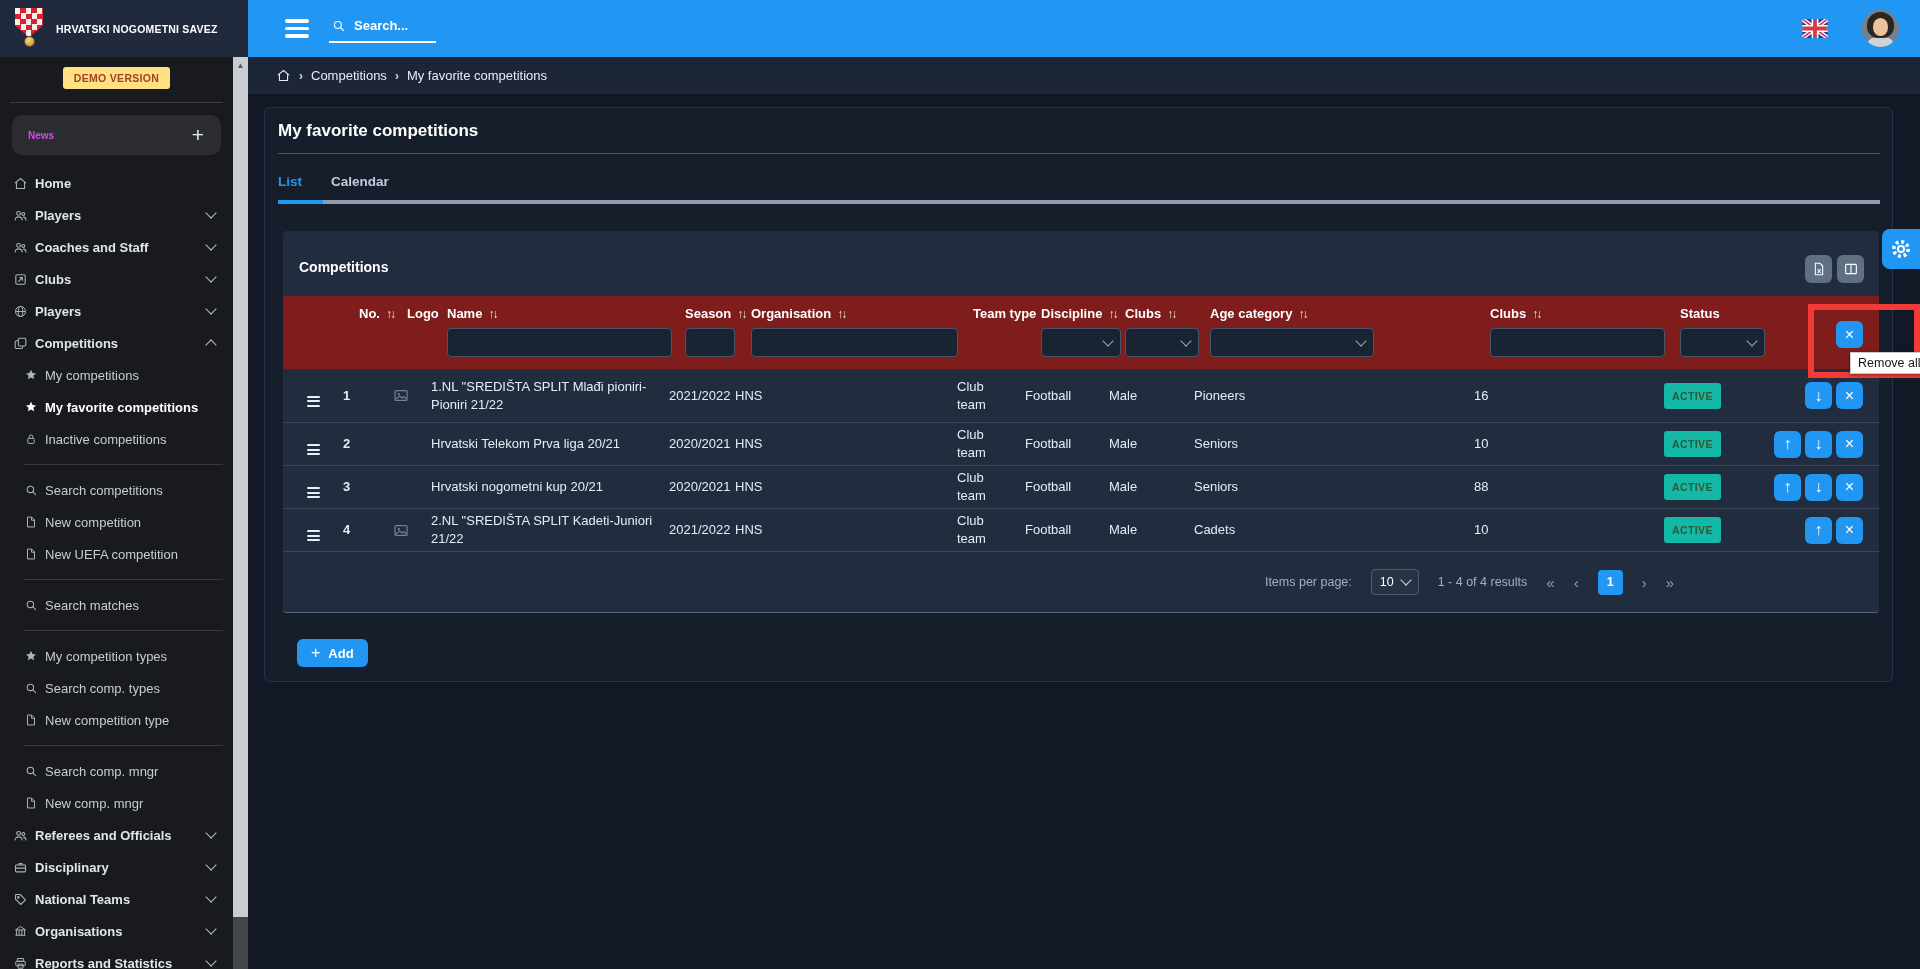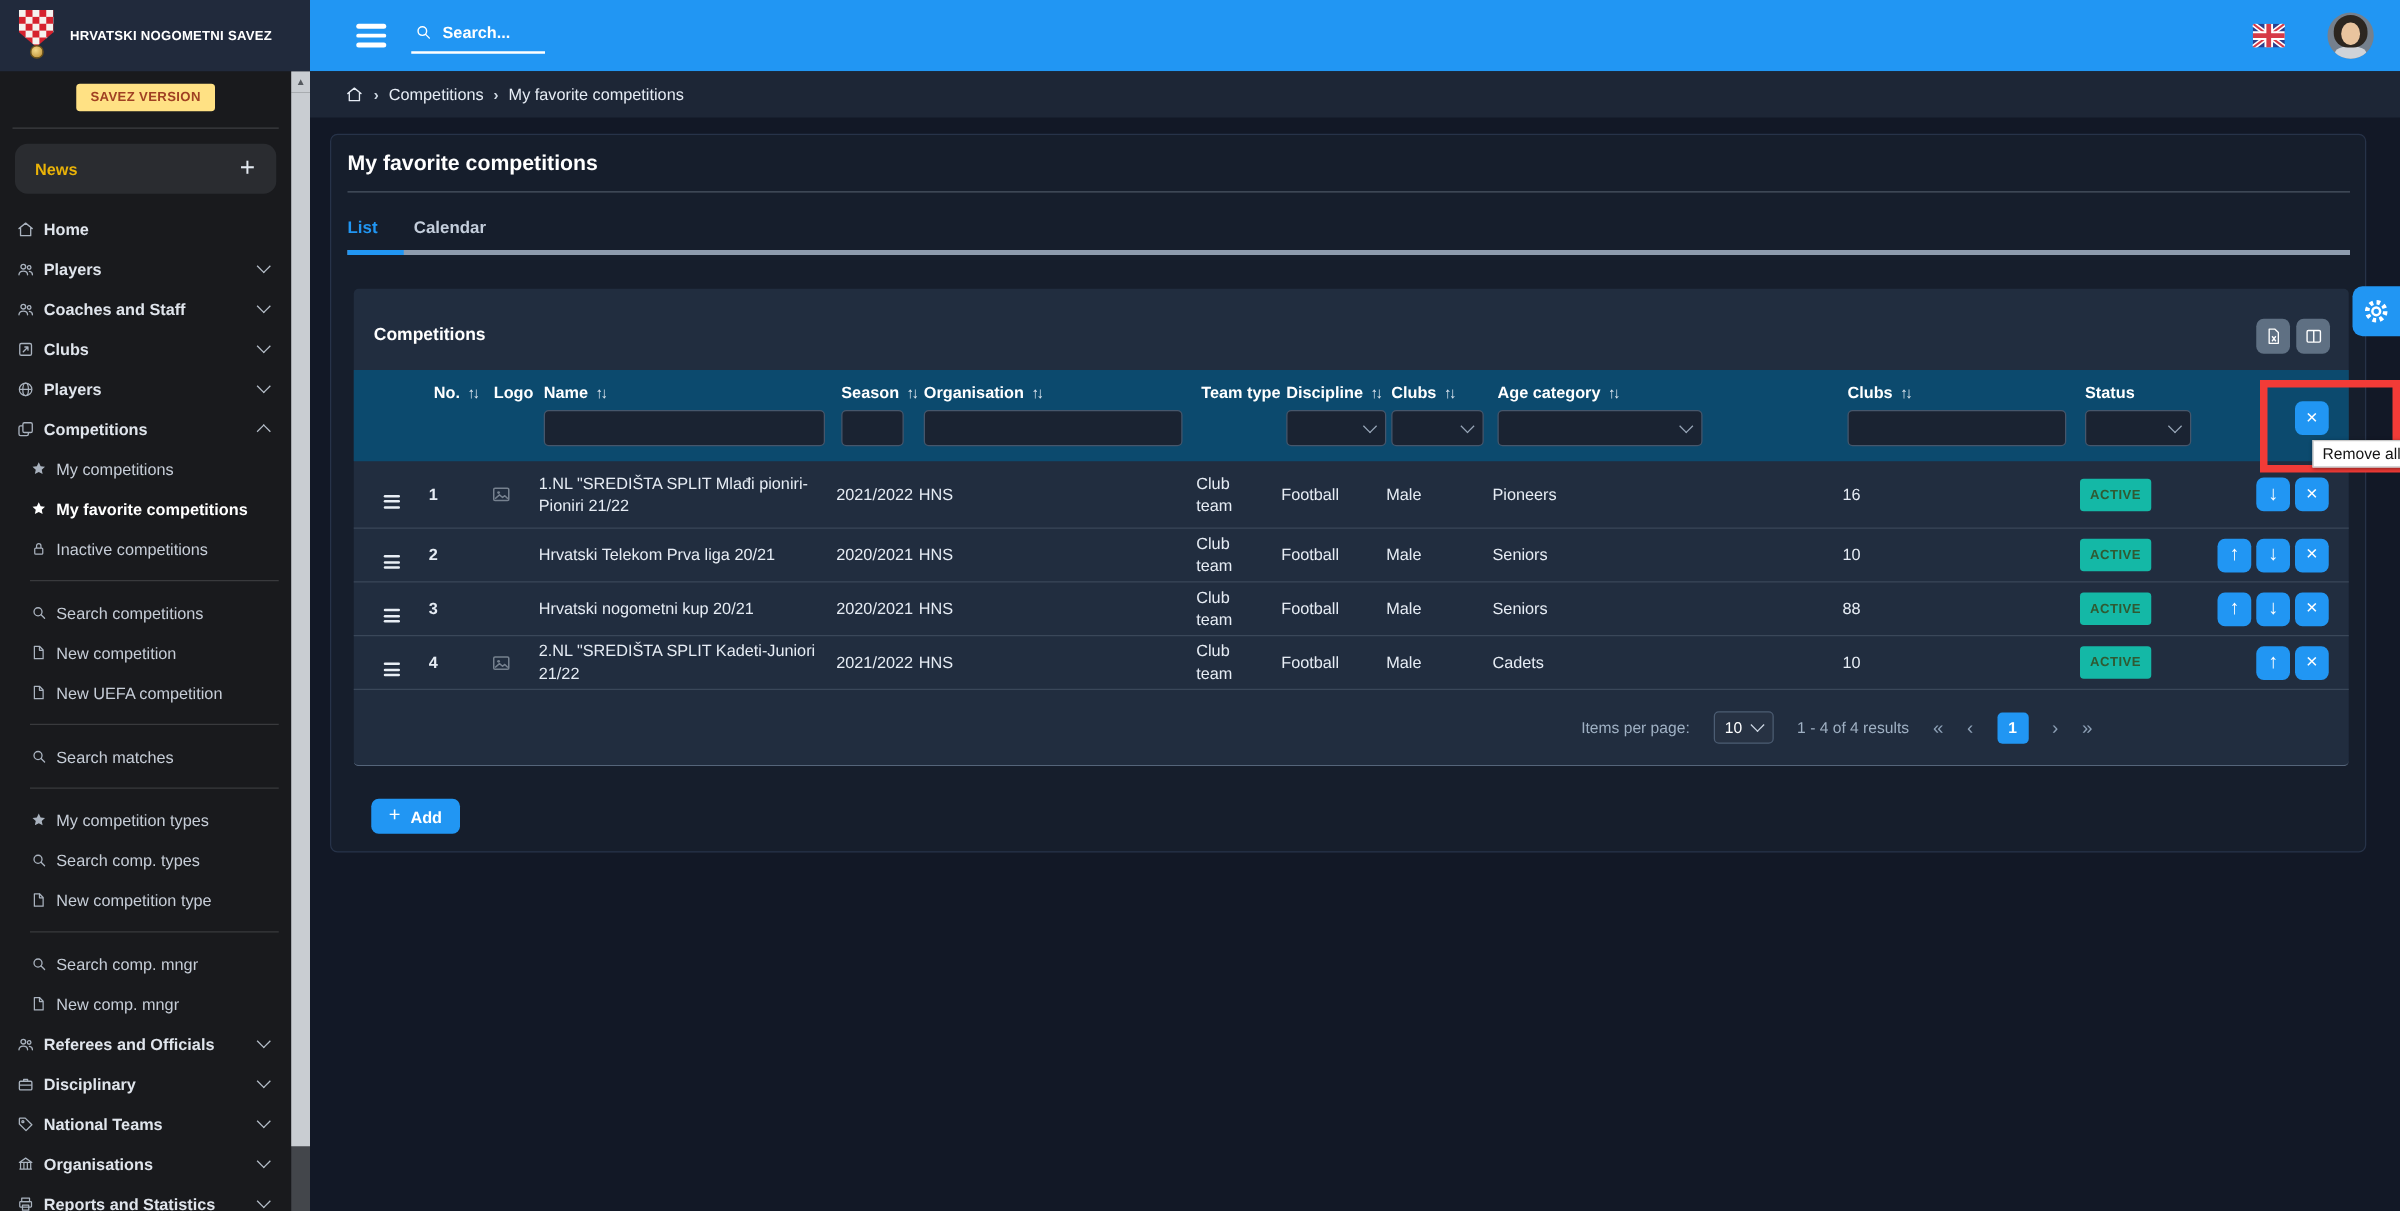--- a/index.html
+++ b/index.html
@@ -22,21 +22,21 @@
   .crest .medal { position:absolute; left:11px; top:28px; width:11px; height:11px; border-radius:50%;
     background:radial-gradient(circle at 40% 35%, #f3d98a, #b98a2e); border:1px solid #6e5317; }
   .brand-title { font-size:10.5px; font-weight:bold; color:#fff; letter-spacing:.2px; }
 
   .side-scroll { position:absolute; left:0; top:57px; width:233px; bottom:0; overflow:hidden; }
   .demo-badge { margin:10px auto 0; width:fit-content; background:#ffe184; color:#a04123;
     font-size:10.5px; font-weight:bold; padding:5px 11px; border-radius:3px; letter-spacing:.3px; }
   .side-rule { height:1px; background:#3d3e41; margin:13px 10px 0 10px; }
   .news-card { margin:12px 12px 0; height:40px; background:#2a2c30; border-radius:10px;
     display:flex; align-items:center; justify-content:space-between; padding:0 8px 0 16px; cursor:pointer; }
-  .news-label { font-size:13px; font-weight:bold; color:#eab308; }
+  .news-label { font-size:10px; font-weight:bold; color:#d946ef; }
   .news-add { width:30px; height:30px; display:flex; align-items:center; justify-content:center;
     color:#e3e9f0; font-size:21px; font-weight:300; }
 
   .nav { margin-top:12px; }
   .nav-item { height:32px; display:flex; align-items:center; gap:7px; padding:0 13px; position:relative;
     font-size:13px; font-weight:600; color:#e0e5ec; cursor:pointer; }
   .nav-item .ic { width:15px; height:15px; color:#a9b2be; flex:none; }
   .nav-item.sub { padding-left:24px; font-weight:400; color:#c6cdd7; }
   .nav-item.sub .ic { width:14px; height:14px; }
   .nav-item.active { color:#ffffff; font-weight:bold; }
@@ -89,22 +89,22 @@
 
   
   .panel { position:absolute; left:18px; top:123px; width:1596px; height:382px;
     background:#212d3f; border-radius:4px; border-bottom:1px solid #55657a; }
   .panel-title { position:absolute; left:16px; top:28px; font-size:14px; font-weight:bold; color:#fff; }
   .tool-btns { position:absolute; right:15px; top:24px; display:flex; gap:5px; }
   .tool-btn { width:27px; height:28px; background:#5f7083; border-radius:6px; color:#fff;
     display:flex; align-items:center; justify-content:center; cursor:pointer; }
   .tool-btn .ic { width:16px; height:16px; }
 
-  .thead { position:absolute; left:0; top:65px; right:0; height:73px; background:#0c4a6e;
-    display:flex; padding:0 20px; }
+  .thead { position:absolute; left:0; top:65px; right:0; height:73px; background:#7f1d1d;
+    display:flex; padding:0 32px; }
   .th { padding:10px 8px 0 8px; flex:none; }
   .th-label { font-size:13px; font-weight:bold; color:#fff; white-space:nowrap; display:flex; gap:6px; align-items:center; }
   .sort { color:#dfe7f1; font-size:12px; letter-spacing:-2px; cursor:pointer; }
   .f-box { margin-top:7px; height:29px; background:#1a2332; border:1px solid #46566b; border-radius:4px;
     display:flex; align-items:center; justify-content:flex-end; padding-right:8px; cursor:pointer; }
   .f-box .chev { position:static; border-color:#98a6b8; }
 
   .trow { display:flex; padding:0 16px; align-items:center; border-bottom:1px solid #3a4759;
     font-size:13px; color:#e6ecf4; }
   .td { padding:0 8px; flex:none; line-height:18px; }
@@ -230,21 +230,21 @@
         <path d="M0 0 24 18M24 0 0 18" stroke="#fff" stroke-width="4"></path>
         <path d="M0 0 24 18M24 0 0 18" stroke="#d63a47" stroke-width="1.6"></path>
         <path d="M12 0v18M0 9h24" stroke="#fff" stroke-width="6.5"></path>
         <path d="M12 0v18M0 9h24" stroke="#d63a47" stroke-width="3.6"></path>
       </g>
   </defs>
 </svg>
 
 <aside class="sidebar">
   <div class="side-scroll">
-    <div class="demo-badge">SAVEZ VERSION</div>
+    <div class="demo-badge">DEMO VERSION</div>
     <div class="side-rule"></div>
     <div class="news-card">
       <span class="news-label">News</span>
       <span class="news-add">+</span>
     </div>
     <nav class="nav">
         <div class="nav-item">
        <svg class="ic" viewBox="0 0 24 24">
             <use href="#i-home"></use>
           </svg>

